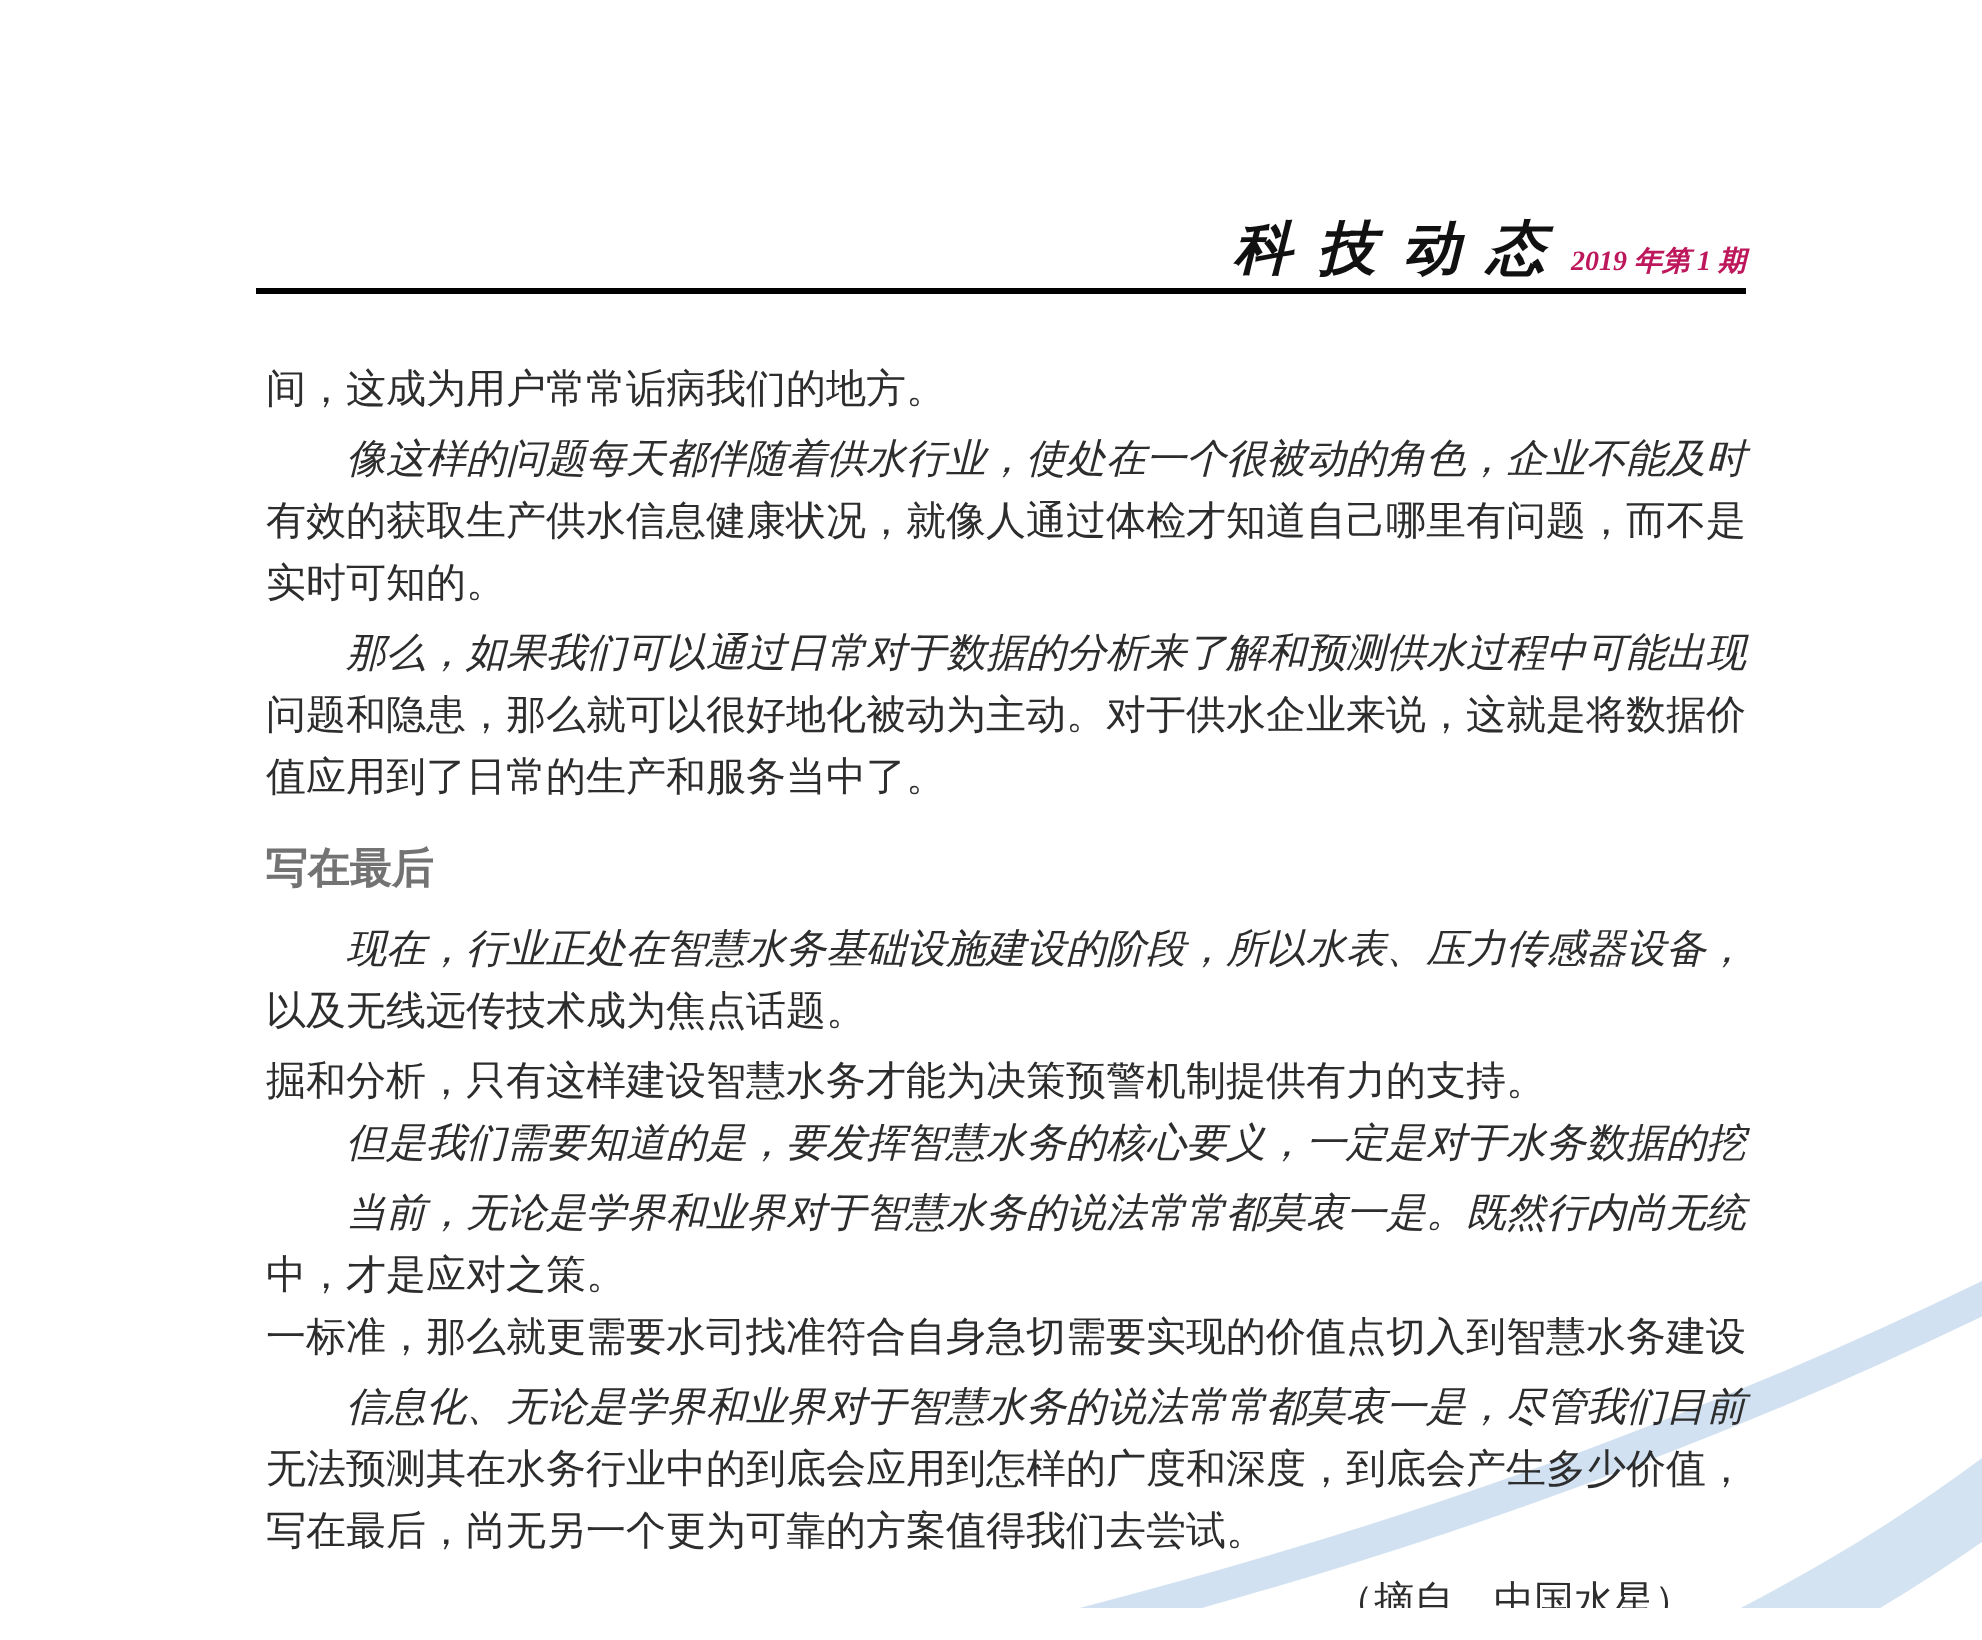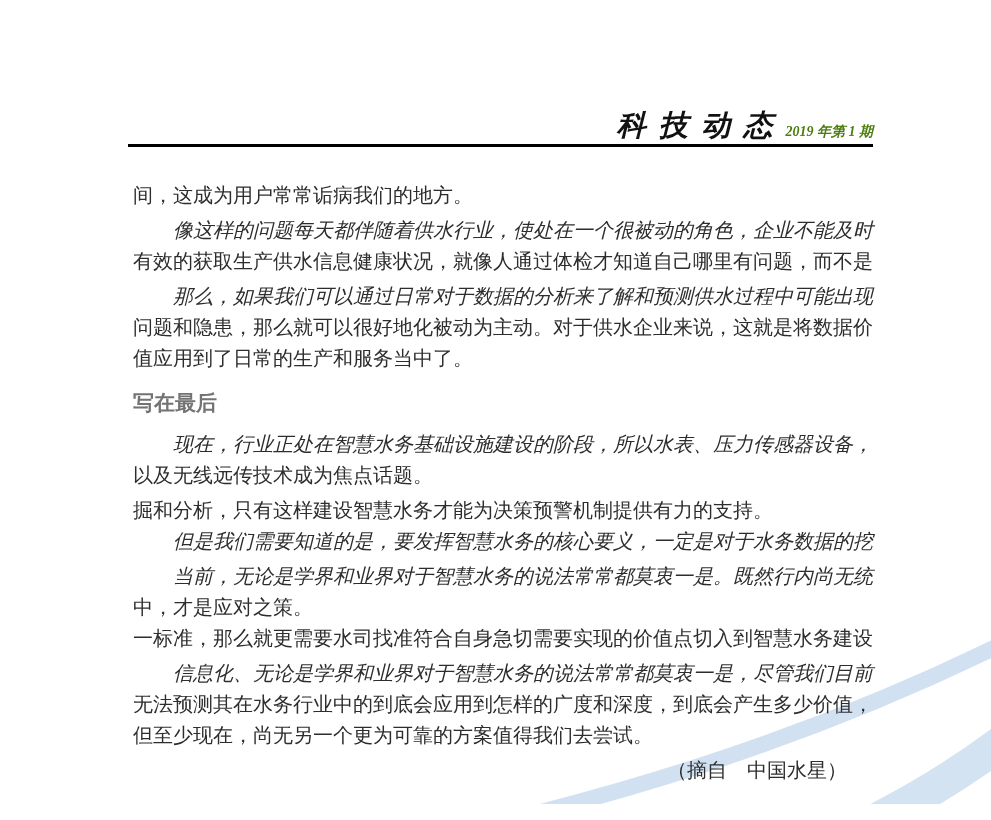--- a/index.html
+++ b/index.html
@@ -32,21 +32,21 @@
     font-weight: bold;
     font-style: italic;
     letter-spacing: 3px;
     color: #111111;
     line-height: 1;
   }
   .issue-label {
     font-size: 14px;
     font-weight: bold;
     font-style: italic;
-    color: #4d7c0f;
+    color: #be185d;
     margin-left: 10px;
     padding-bottom: 1px;
     line-height: 1;
     white-space: nowrap;
   }
   .header-rule {
     position: absolute;
     left: 128px;
     top: 144px;
     width: 745px;
@@ -115,20 +115,21 @@
   </div>
   <div class="header-rule"></div>
 
   <div id="article-body">
       <div class="para">
         <div class="line">间，这成为用户常常诟病我们的地方。</div>
       </div>
       <div class="para">
         <div class="line fill indent">像这样的问题每天都伴随着供水行业，使处在一个很被动的角色，企业不能及时</div>
         <div class="line fill">有效的获取生产供水信息健康状况，就像人通过体检才知道自己哪里有问题，而不是</div>
+        <div class="line">实时可知的。</div>
       </div>
       <div class="para">
         <div class="line fill indent">那么，如果我们可以通过日常对于数据的分析来了解和预测供水过程中可能出现</div>
         <div class="line fill">问题和隐患，那么就可以很好地化被动为主动。对于供水企业来说，这就是将数据价</div>
         <div class="line">值应用到了日常的生产和服务当中了。</div>
       </div>
       <div class="doc-heading">写在最后</div>
       <div class="para">
         <div class="line fill indent">现在，行业正处在智慧水务基础设施建设的阶段，所以水表、压力传感器设备，</div>
         <div class="line">以及无线远传技术成为焦点话题。</div>
@@ -138,18 +139,18 @@
         <div class="line fill indent">但是我们需要知道的是，要发挥智慧水务的核心要义，一定是对于水务数据的挖</div>
       </div>
       <div class="para">
         <div class="line fill indent">当前，无论是学界和业界对于智慧水务的说法常常都莫衷一是。既然行内尚无统</div>
         <div class="line">中，才是应对之策。</div>
         <div class="line fill">一标准，那么就更需要水司找准符合自身急切需要实现的价值点切入到智慧水务建设</div>
       </div>
       <div class="para">
         <div class="line fill indent">信息化、无论是学界和业界对于智慧水务的说法常常都莫衷一是，尽管我们目前</div>
         <div class="line fill">无法预测其在水务行业中的到底会应用到怎样的广度和深度，到底会产生多少价值，</div>
-        <div class="line">但至少现在，尚无另一个更为可靠的方案值得我们去尝试。</div>
+        <div class="line">写在最后，尚无另一个更为可靠的方案值得我们去尝试。</div>
       </div>
       <div class="attribution">（摘自　中国水星）</div>
     </div>
 
 </div>
 
 </body></html>

